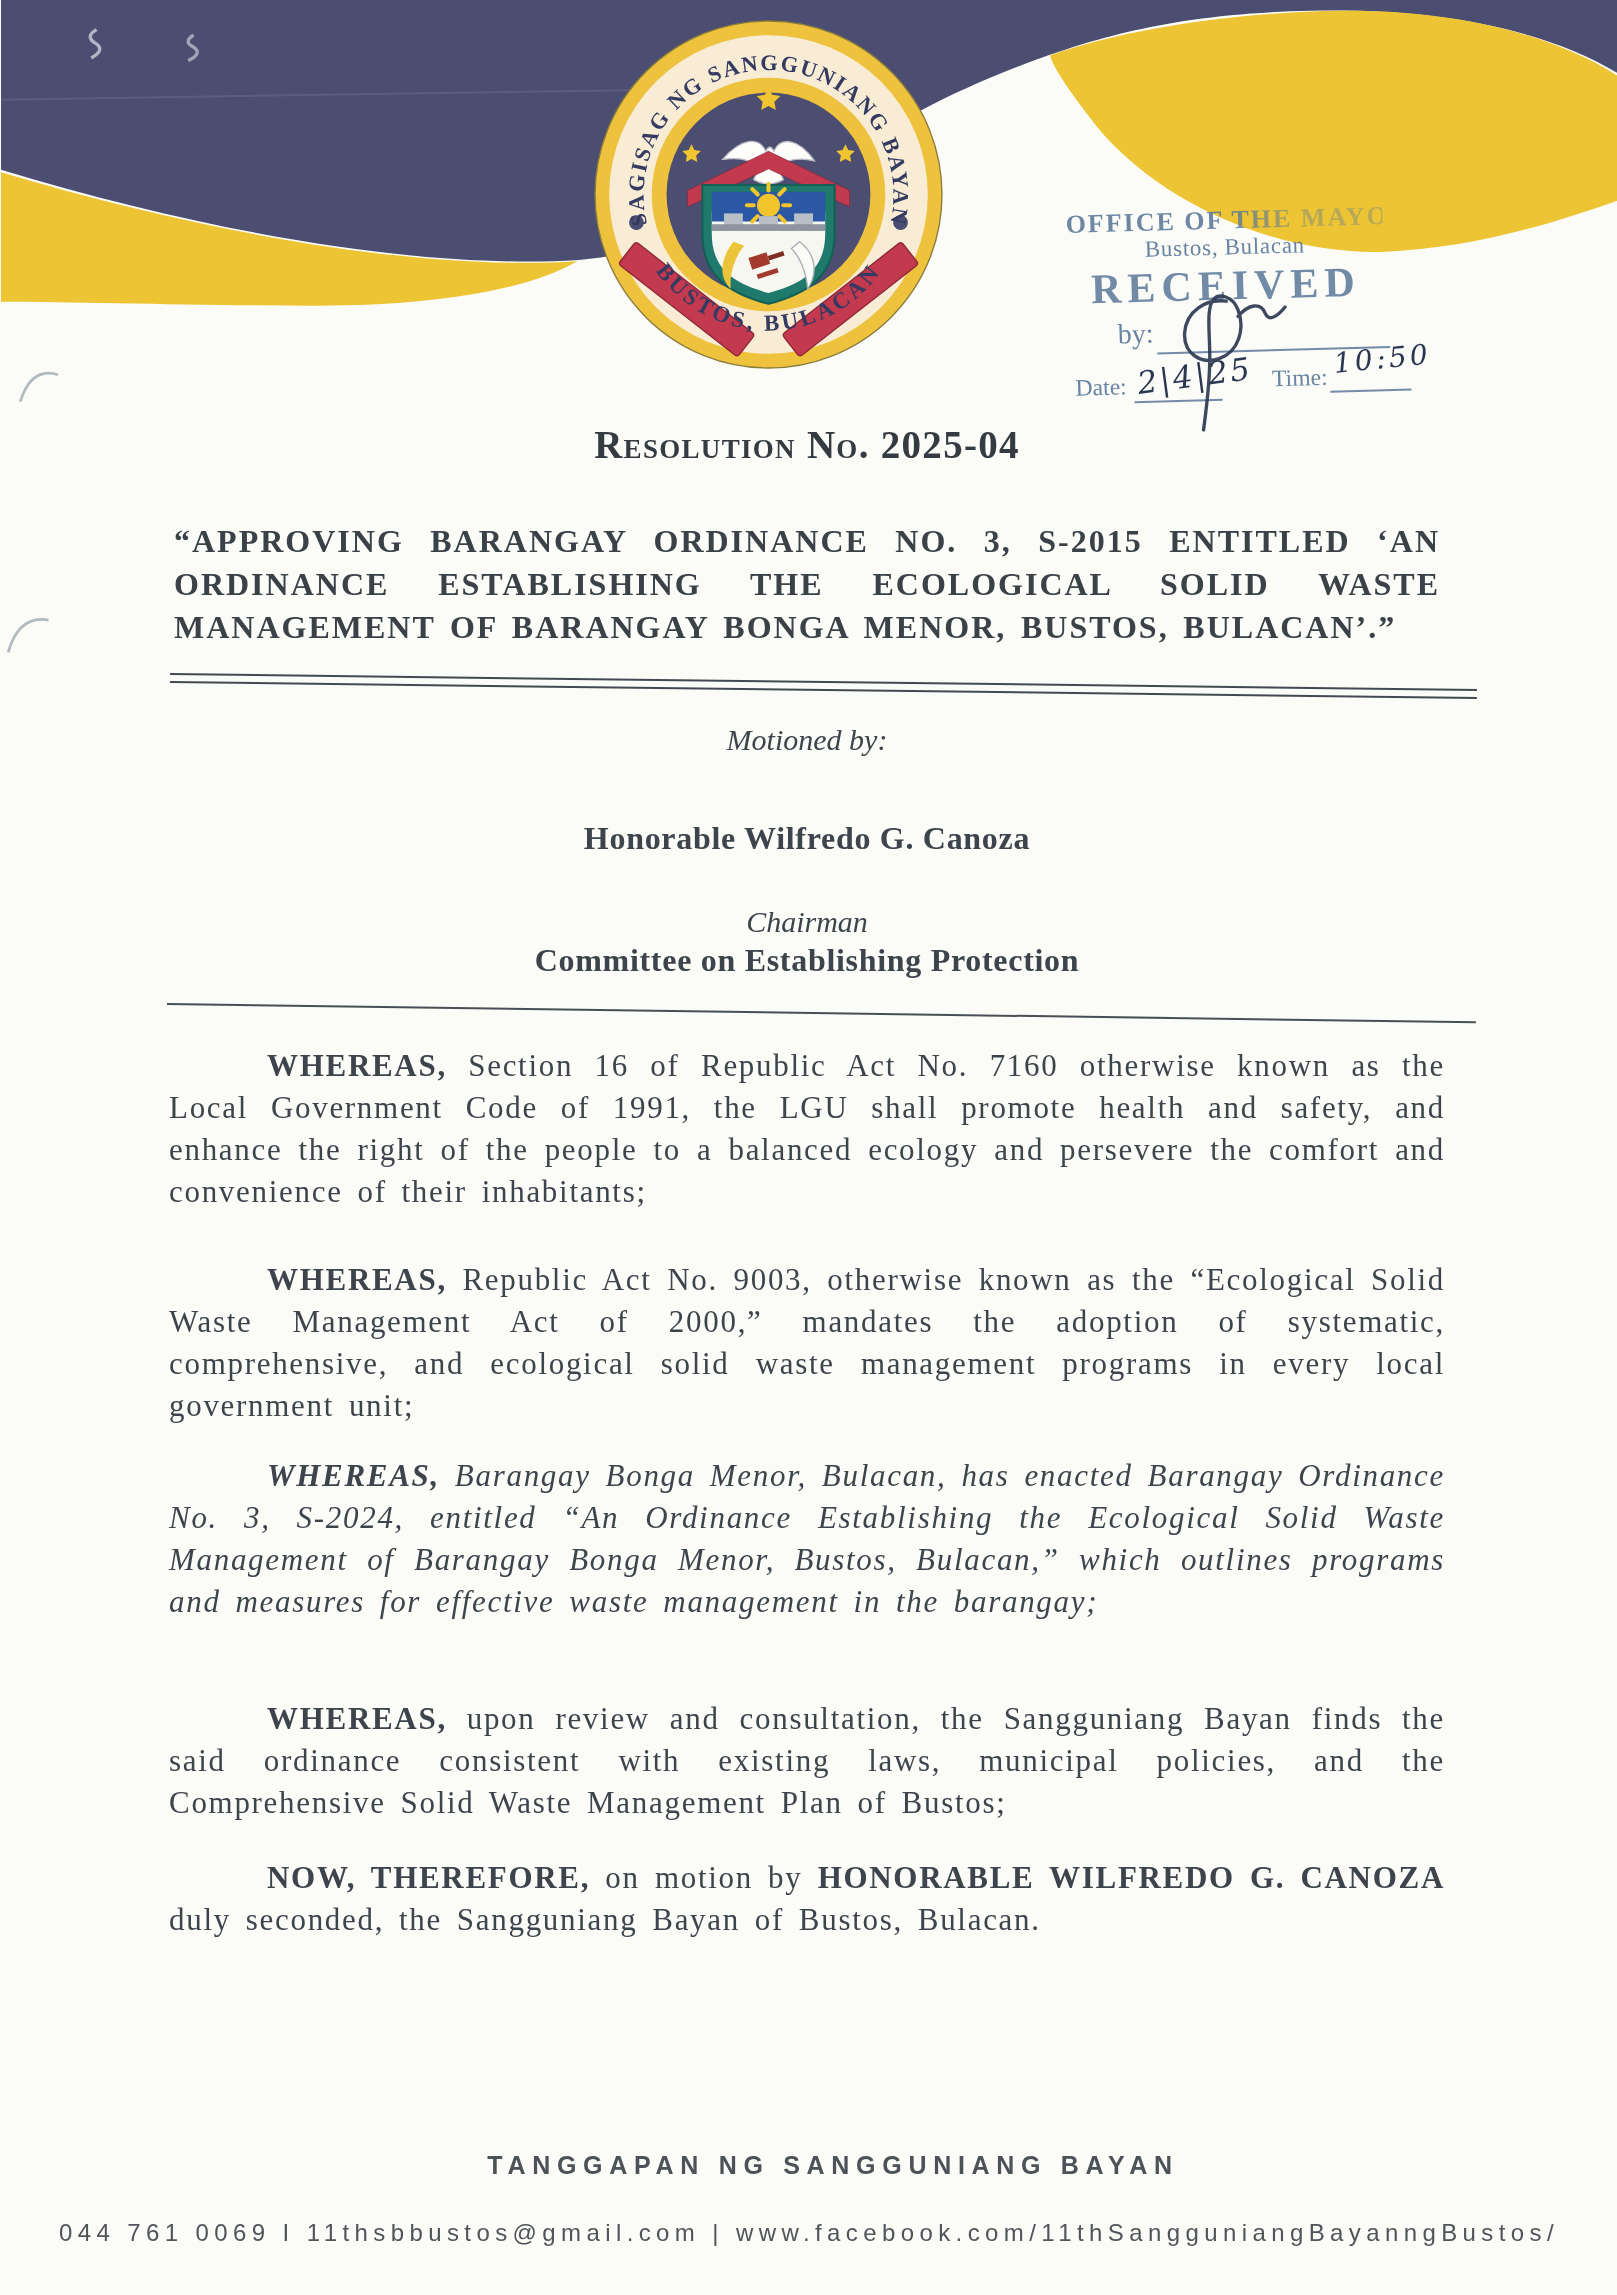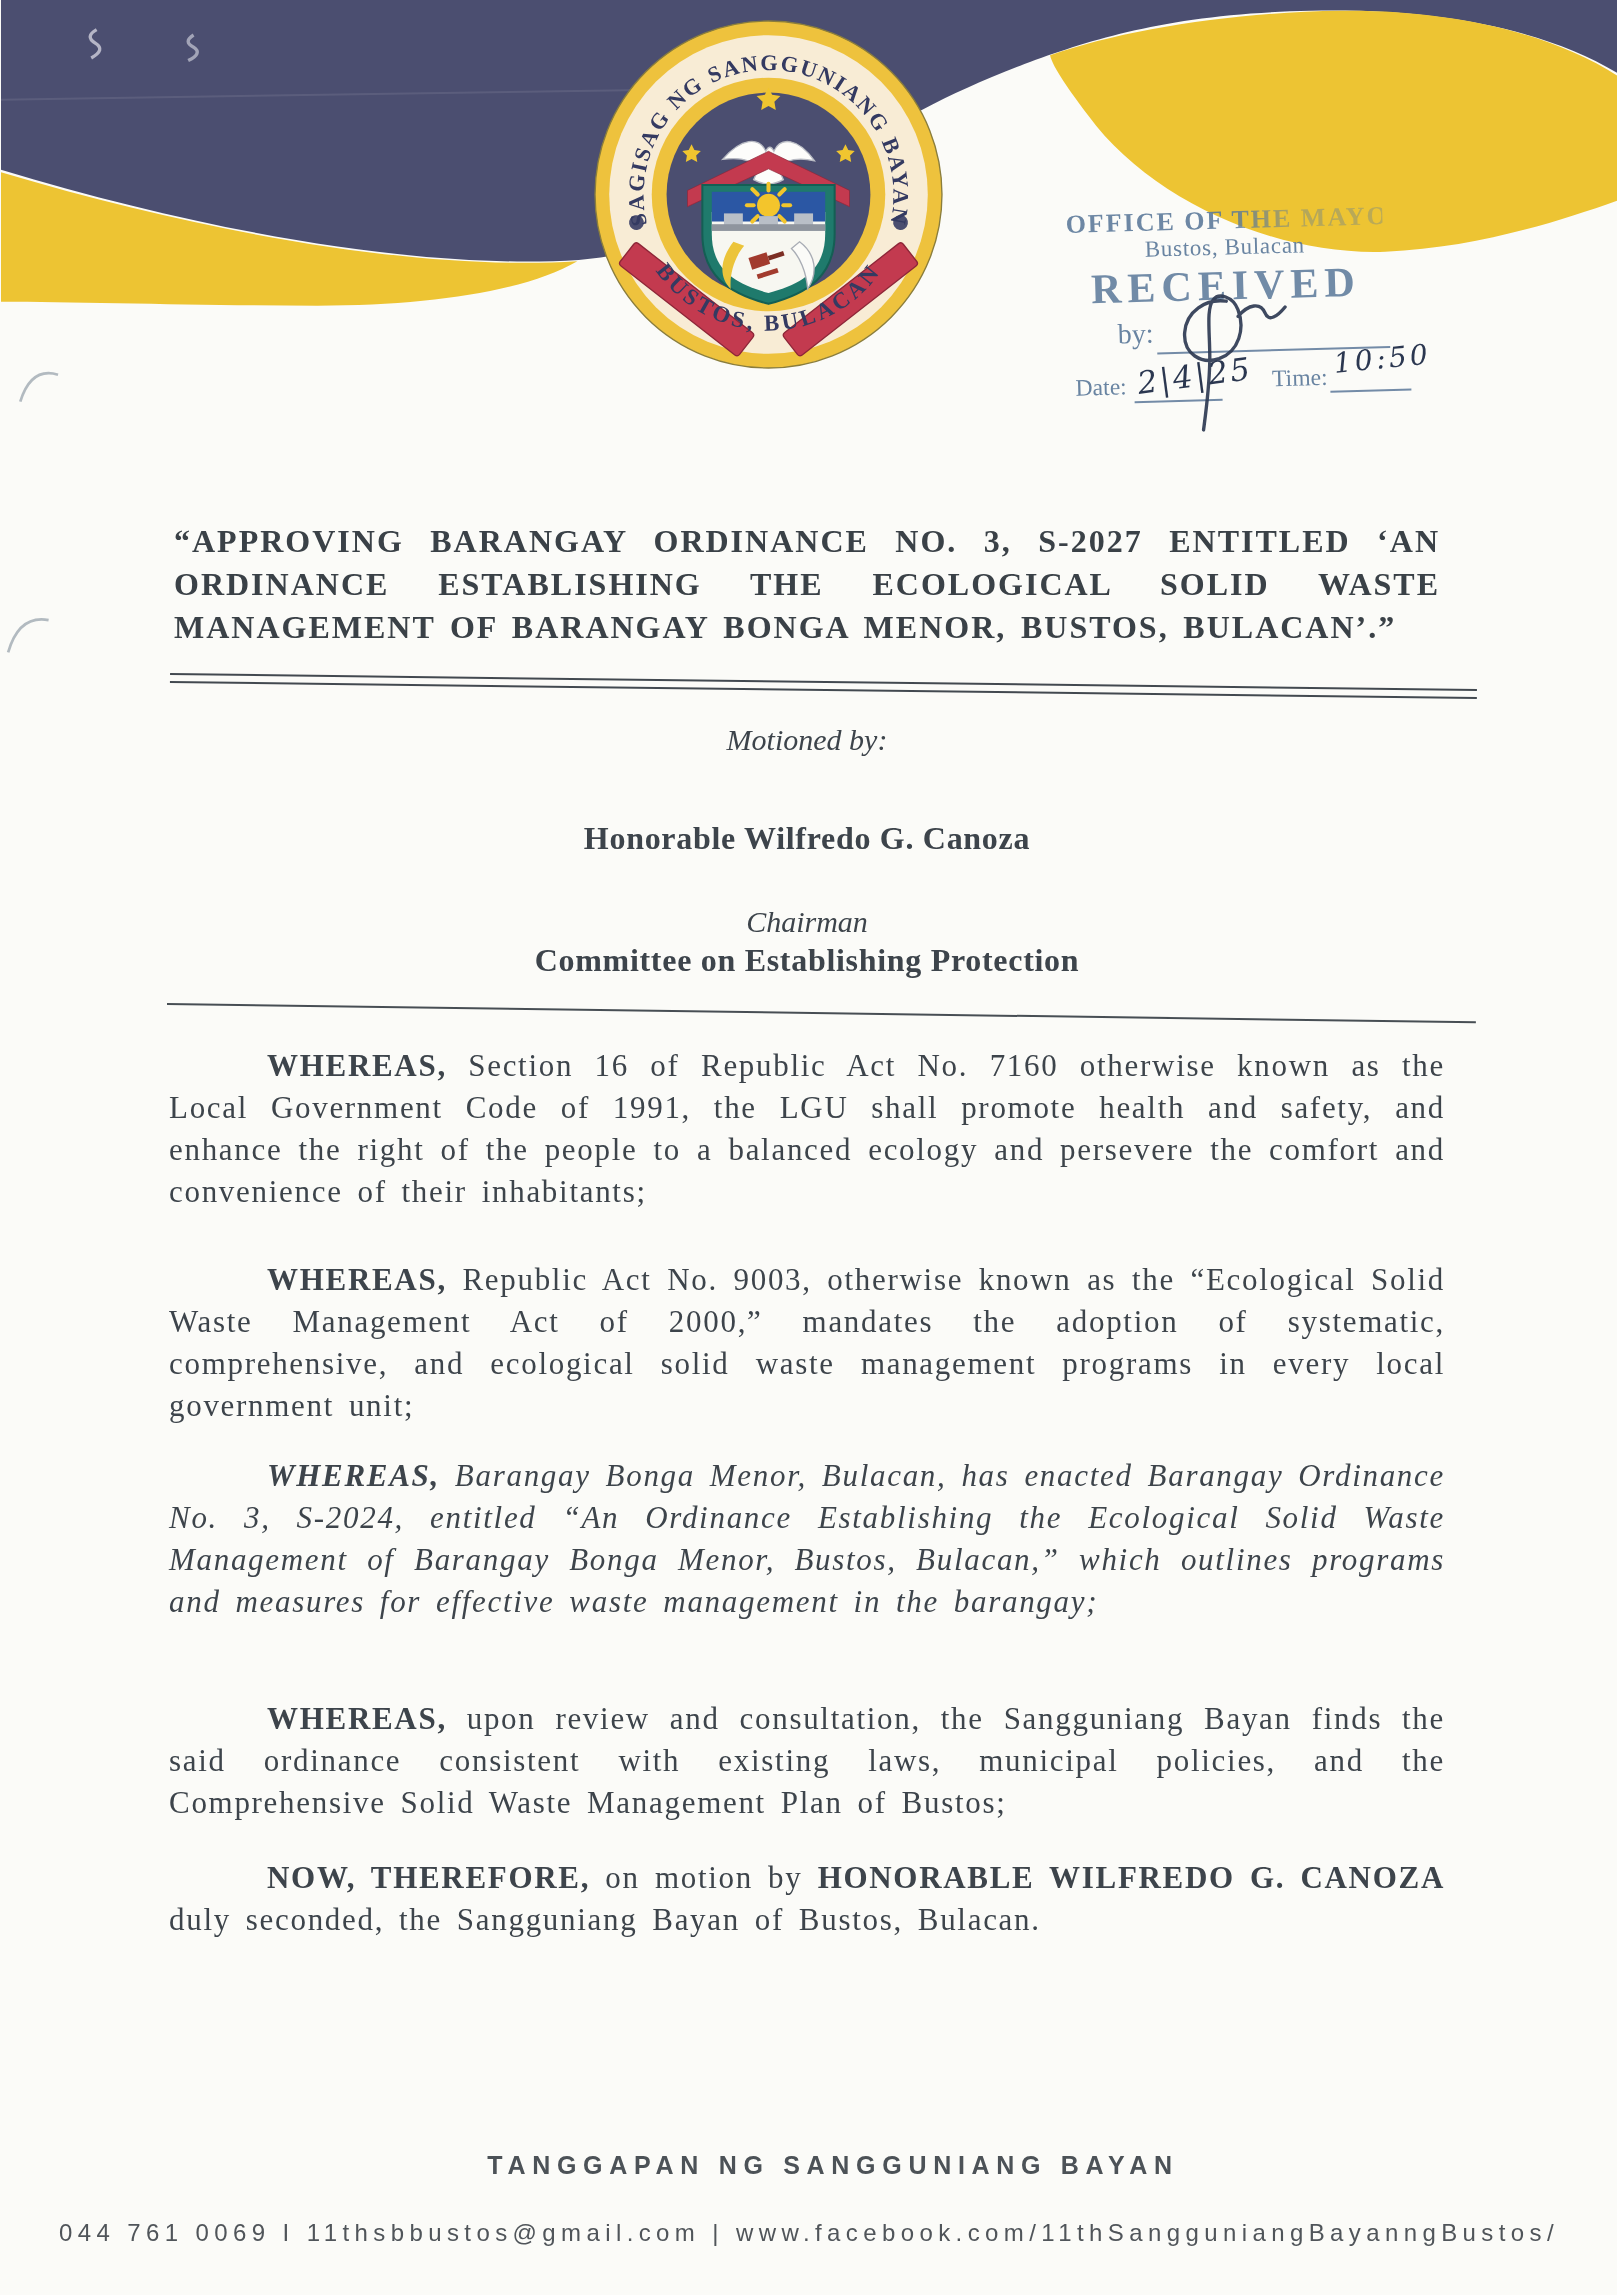--- a/index.html
+++ b/index.html
@@ -174,21 +174,22 @@
     <div class="ul ul-date"></div>
     <div class="hand hw-date">2|4|25</div>
     <div class="st-time">Time:</div>
     <div class="ul ul-time"></div>
     <div class="hand hw-time">10:50</div>
     <svg class="sig" width="337" height="243" viewBox="0 0 500 360">
       <path d="M235,155 C205,150 175,168 172,200 C169,232 196,248 222,240 C252,230 262,196 252,168 C245,148 224,142 216,152 C204,166 210,205 208,245 C206,285 200,320 196,345 M252,178 C268,160 286,158 292,174 C297,188 310,180 322,166" fill="none" stroke="#2e3a52" stroke-width="5" stroke-linecap="round" opacity=".92"></path>
     </svg>
   </div>
 
-  <p class="subject">“APPROVING BARANGAY ORDINANCE NO. 3, S-2027 ENTITLED ‘AN ORDINANCE ESTABLISHING THE ECOLOGICAL SOLID WASTE MANAGEMENT OF BARANGAY BONGA MENOR, BUSTOS, BULACAN’.”</p>
+  <h1 class="title">Resolution No. 2025-04</h1>
+  <p class="subject">“APPROVING BARANGAY ORDINANCE NO. 3, S-2015 ENTITLED ‘AN ORDINANCE ESTABLISHING THE ECOLOGICAL SOLID WASTE MANAGEMENT OF BARANGAY BONGA MENOR, BUSTOS, BULACAN’.”</p>
   <div class="rule-double"></div>
 
   <div class="center-line motioned">Motioned by:</div>
   <div class="center-line mover">Honorable Wilfredo G. Canoza</div>
   <div class="center-line role">Chairman</div>
   <div class="center-line committee">Committee on Establishing Protection</div>
   <div class="rule-single"></div>
 
   <div class="body-flow" id="paragraphs">
       <p><b>WHEREAS,</b><span> Section 16 of Republic Act No. 7160 otherwise known as the Local Government Code of 1991, the LGU shall promote health and safety, and enhance the right of the people to a balanced ecology and persevere the comfort and convenience of their inhabitants;</span></p>

